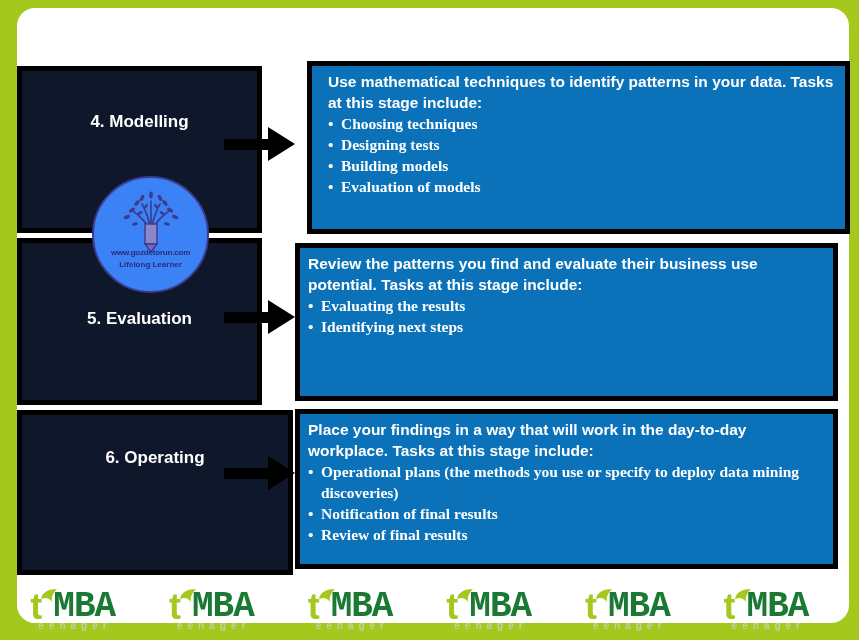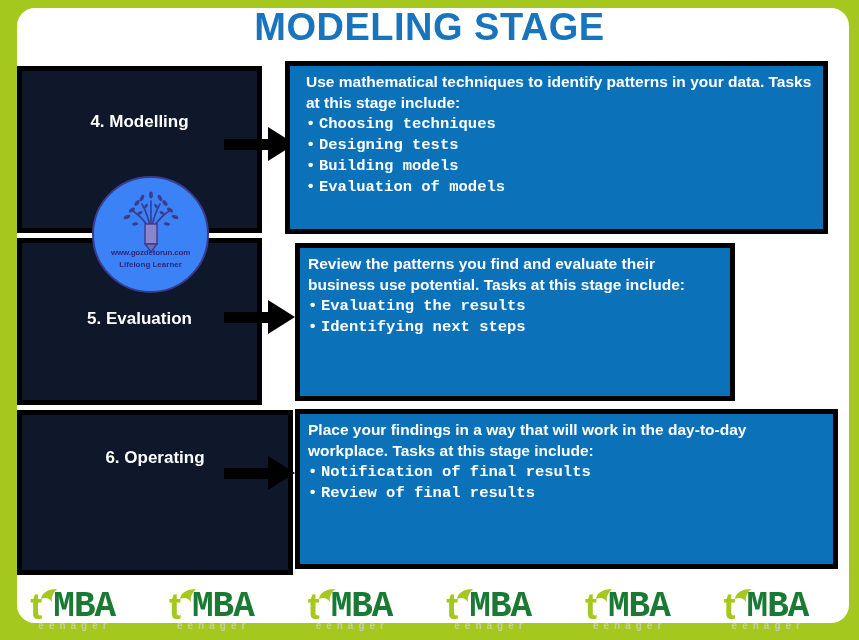--- a/index.html
+++ b/index.html
@@ -86,21 +86,21 @@
     margin: 0;
     padding: 0;
   }
   .detail-list li {
     font-size: 15.5px;
     font-weight: bold;
     line-height: 1.35;
     color: #ffffff;
     position: relative;
     padding-left: 13px;
-    font-family: Liberation Mono, monospace;
+    font-family: Liberation Serif, serif;
   }
   .detail-list li::before {
     content: "\2022";
     position: absolute;
     left: 0;
     top: 0;
     color: #ffffff;
     font-size: 15.5px;
   }
 
@@ -224,70 +224,70 @@
     letter-spacing: 5px;
     font-family: "Liberation Sans", sans-serif;
   }
 </style>
 </head>
 <body>
 
 <div id="slide">
   <div id="card"></div>
 
-  <div id="title">MODELING STAGE</div>
 
   <div class="stage-box" style="left:17px; top:66px; width:245px; height:167px;">
     <div class="stage-label" style="top:41px;">4. Modelling</div>
   </div>
 
   <div class="arrow" style="left:224px; top:127px;">
     <div class="shaft"></div>
     <div class="head"></div>
   </div>
 
-  <div class="detail-box" style="left:285px; top:61px; width:543px; height:173px;padding-left:16px;">
+  <div class="detail-box" style="left:307px; top:61px; width:543px; height:173px;padding-left:16px;">
     <p class="detail-intro">Use mathematical techniques to identify patterns in your data. Tasks at this stage include:</p>
     <ul class="detail-list">
       <li>Choosing techniques</li>
       <li>Designing tests</li>
       <li>Building models</li>
       <li>Evaluation of models</li>
     </ul>
   </div>
 
   <div class="stage-box" style="left:17px; top:238px; width:245px; height:167px;">
     <div class="stage-label" style="top:66px;">5. Evaluation</div>
   </div>
 
   <div class="arrow" style="left:224px; top:300px;">
     <div class="shaft"></div>
     <div class="head"></div>
   </div>
 
-  <div class="detail-box" style="left:295px; top:243px; width:440px; height:158px;">
+  <div class="detail-box" style="left:295px; top:243px; width:543px; height:158px;">
     <p class="detail-intro">Review the patterns you find and evaluate their business use potential. Tasks at this stage include:</p>
     <ul class="detail-list">
       <li>Evaluating the results</li>
       <li>Identifying next steps</li>
     </ul>
   </div>
 
   <div class="stage-box" style="left:17px; top:410px; width:276px; height:165px;">
     <div class="stage-label" style="top:33px;">6. Operating</div>
   </div>
 
   <div class="arrow" style="left:224px; top:456px;">
     <div class="shaft"></div>
     <div class="head"></div>
   </div>
 
   <div class="detail-box" style="left:295px; top:409px; width:543px; height:160px;">
     <p class="detail-intro">Place your findings in a way that will work in the day-to-day workplace. Tasks at this stage include:</p>
     <ul class="detail-list">
+      <li>Operational plans (the methods you use or specify to deploy data mining discoveries)</li>
       <li>Notification of final results</li>
       <li>Review of final results</li>
     </ul>
   </div>
 
   <div id="seal">
     <span class="seal-art">
       <svg width="72" height="62" viewBox="0 0 72 62">
         <g stroke="#3b3b8f" stroke-width="1.6" fill="none" stroke-linecap="round">
           <path d="M36 40 C30 30 24 24 18 20"></path>

